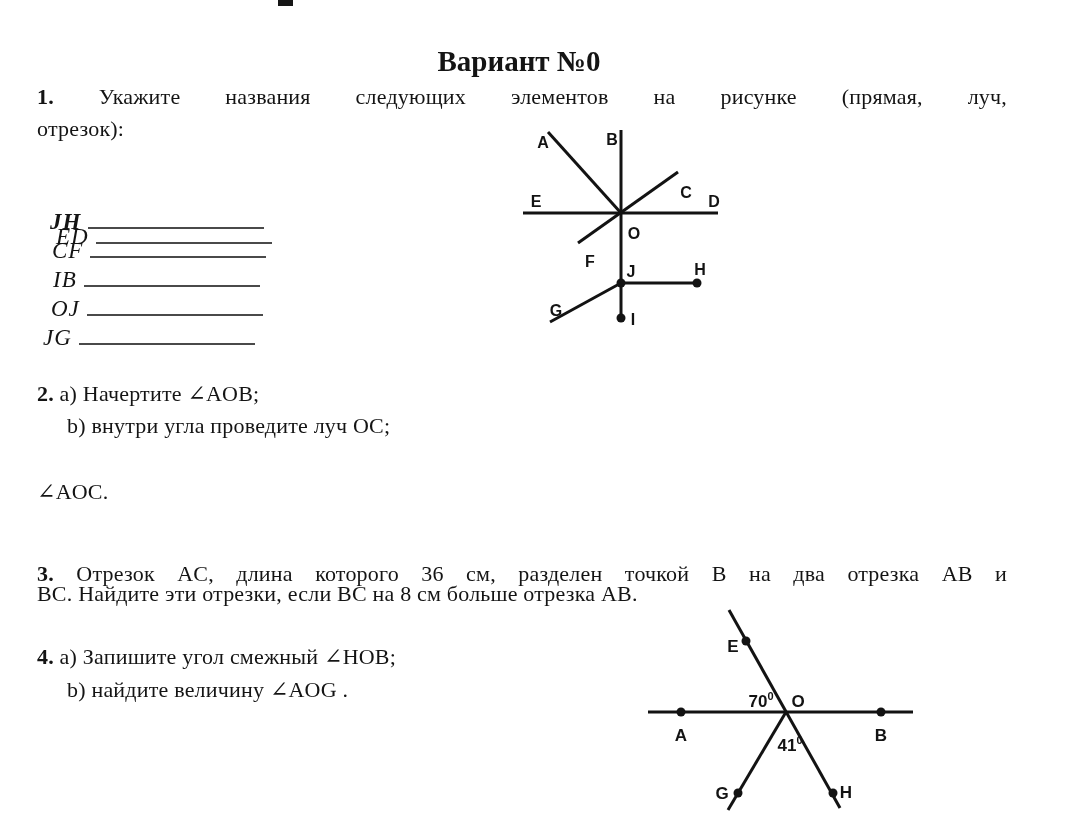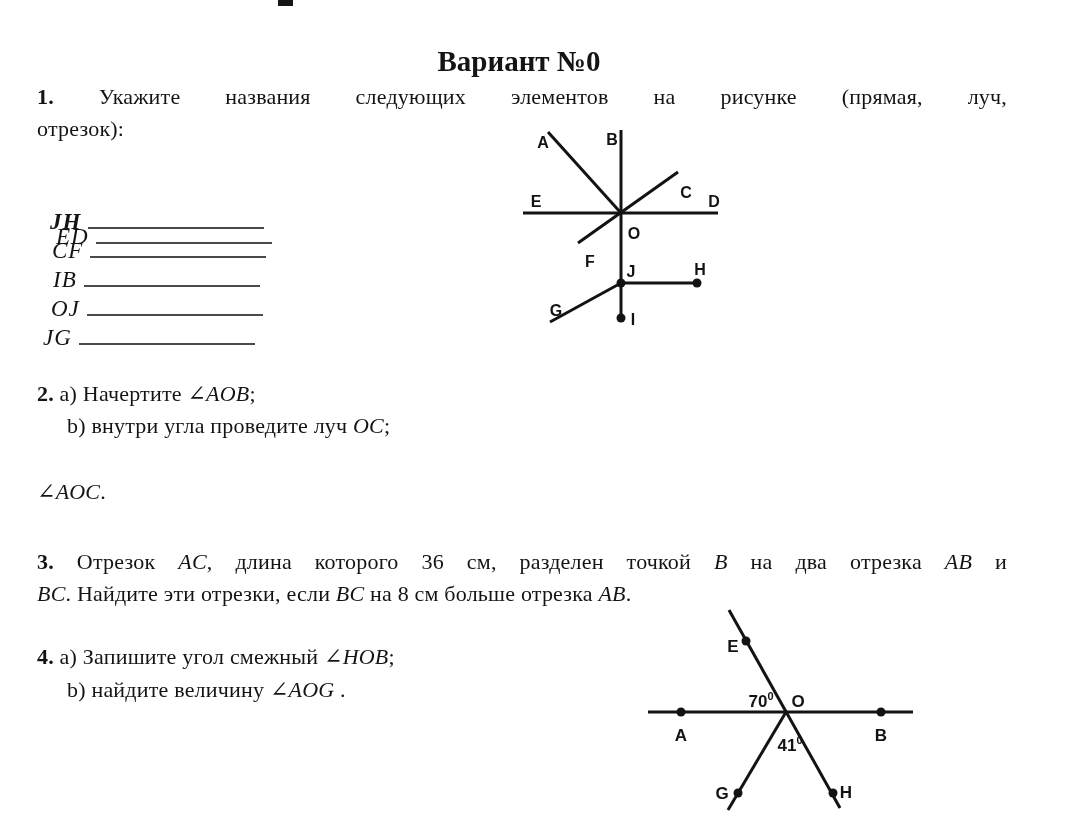--- a/index.html
+++ b/index.html
@@ -15,21 +15,21 @@
     font-weight:bold; font-size:29px; line-height:33px;
   }
   .tline {
     position:absolute; left:37px; width:970px;
     font-size:22px; line-height:27px; letter-spacing:0.2px;
   }
   .just { text-align:justify; text-align-last:justify; }
   .ind1 { padding-left:30px; width:940px; }
   .ind2 { padding-left:46px; width:924px; }
   .bd { font-weight:bold; }
-  .it { font-style:italic; }
+  .it { }
   sup.sp { font-size:13px; line-height:0; }
   .blank-row {
     position:absolute; left:56px; height:29px;
     font-size:23px; line-height:29px;
   }
   .blank-label { font-style:italic; letter-spacing:1px; }
   .blank-line {
     display:inline-block; width:176px; height:21px;
     border-bottom:2px solid #4a4a4a; margin-left:7px;
   }
@@ -94,21 +94,21 @@
     <text class="fig-lbl" x="131" y="164">J</text>
     <text class="fig-lbl" x="200" y="162">H</text>
     <text class="fig-lbl" x="56" y="203">G</text>
     <text class="fig-lbl" x="133" y="212">I</text>
   </svg>
 
   <div class="tline" style="top:380px;"><span class="bd">2.</span><span> a) Начертите </span><span>∠</span><span class="it">AOB</span><span>;</span></div>
   <div class="tline ind1" style="top:412px;"><span>b) внутри угла проведите луч </span><span class="it">OC</span><span>;</span></div>
   <div class="tline" style="top:478px;"><span>∠</span><span class="it">AOC</span><span>.</span></div>
 
-  <div class="tline just" style="top:548px;"><span class="bd">3.</span><span> Отрезок </span><span class="it">AC</span><span>, длина которого 36 см, разделен точкой </span><span class="it">B</span><span> на два отрезка </span><span class="it">AB</span><span> и</span></div>
+  <div class="tline just" style="top:560px;"><span class="bd">3.</span><span> Отрезок </span><span class="it">AC</span><span>, длина которого 36 см, разделен точкой </span><span class="it">B</span><span> на два отрезка </span><span class="it">AB</span><span> и</span></div>
   <div class="tline" style="top:580px;"><span class="it">BC</span><span>. Найдите эти отрезки, если </span><span class="it">BC</span><span> на 8 см больше отрезка </span><span class="it">AB</span><span>.</span></div>
 
   <div class="tline" style="top:643px;"><span class="bd">4.</span><span> a) Запишите угол смежный </span><span>∠</span><span class="it">HOB</span><span>;</span></div>
   <div class="tline ind1" style="top:676px;"><span>b) найдите величину </span><span>∠</span><span class="it">AOG</span><span> .</span></div>
 
   <svg style="left:630px; top:595px;" width="300" height="222" viewBox="0 0 300 222">
     <line class="fig-line" x1="18" y1="117" x2="283" y2="117"></line>
     <line class="fig-line" x1="99" y1="15" x2="210" y2="213"></line>
     <line class="fig-line" x1="156" y1="117" x2="98" y2="215"></line>
     <circle class="fig-dot" cx="51" cy="117" r="4.5"></circle>

